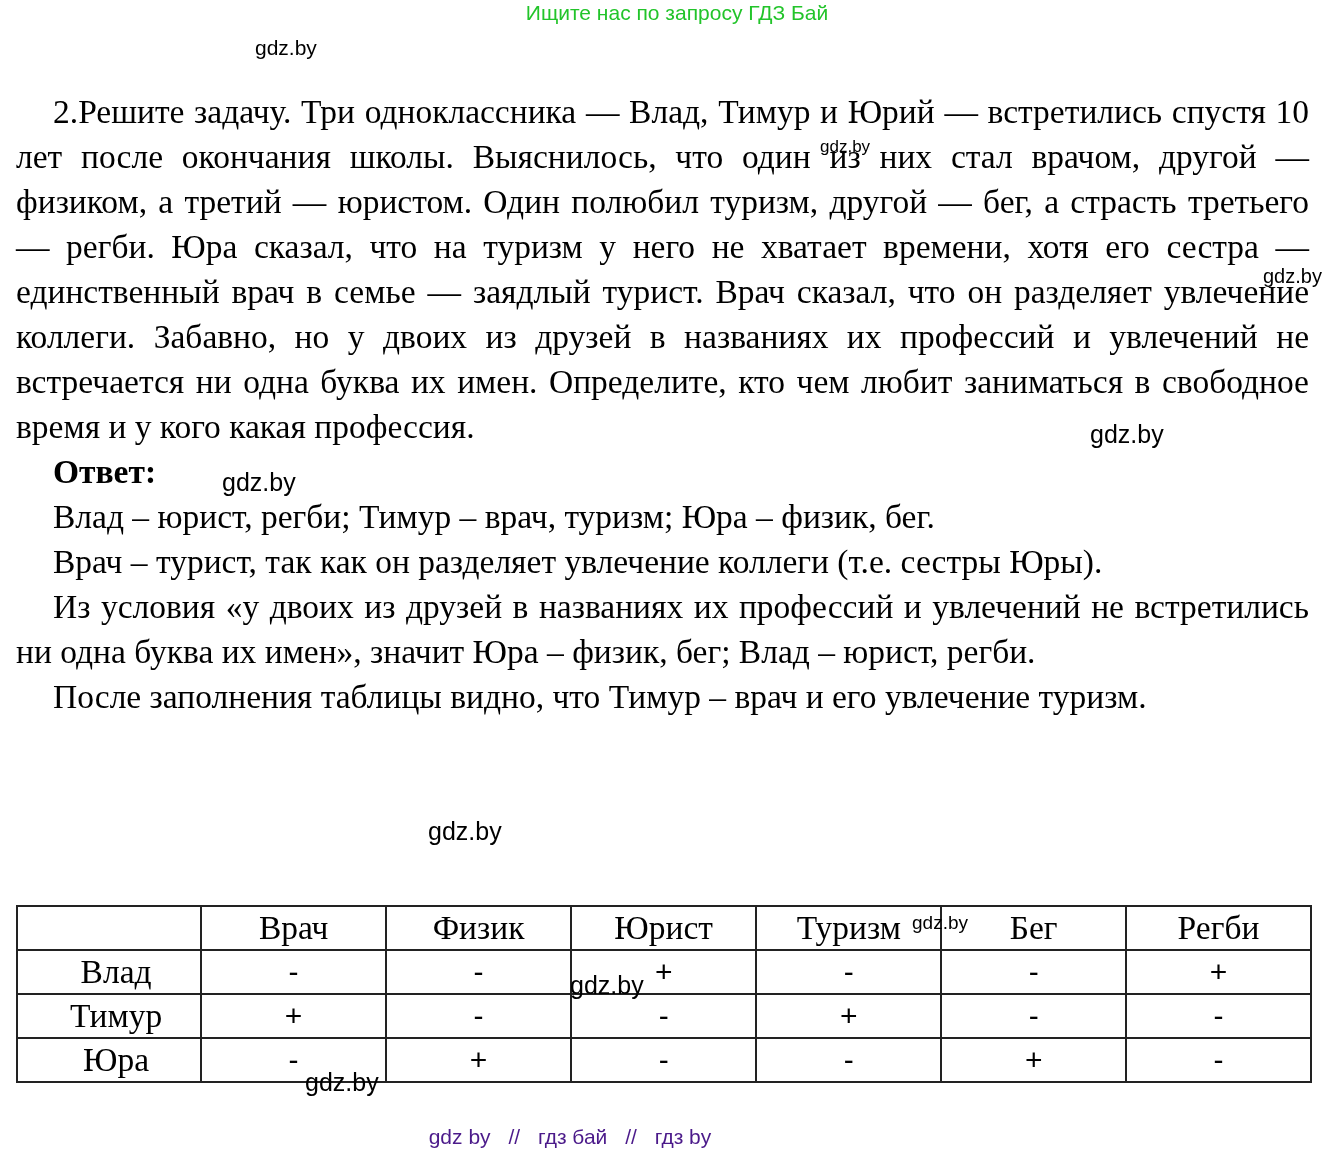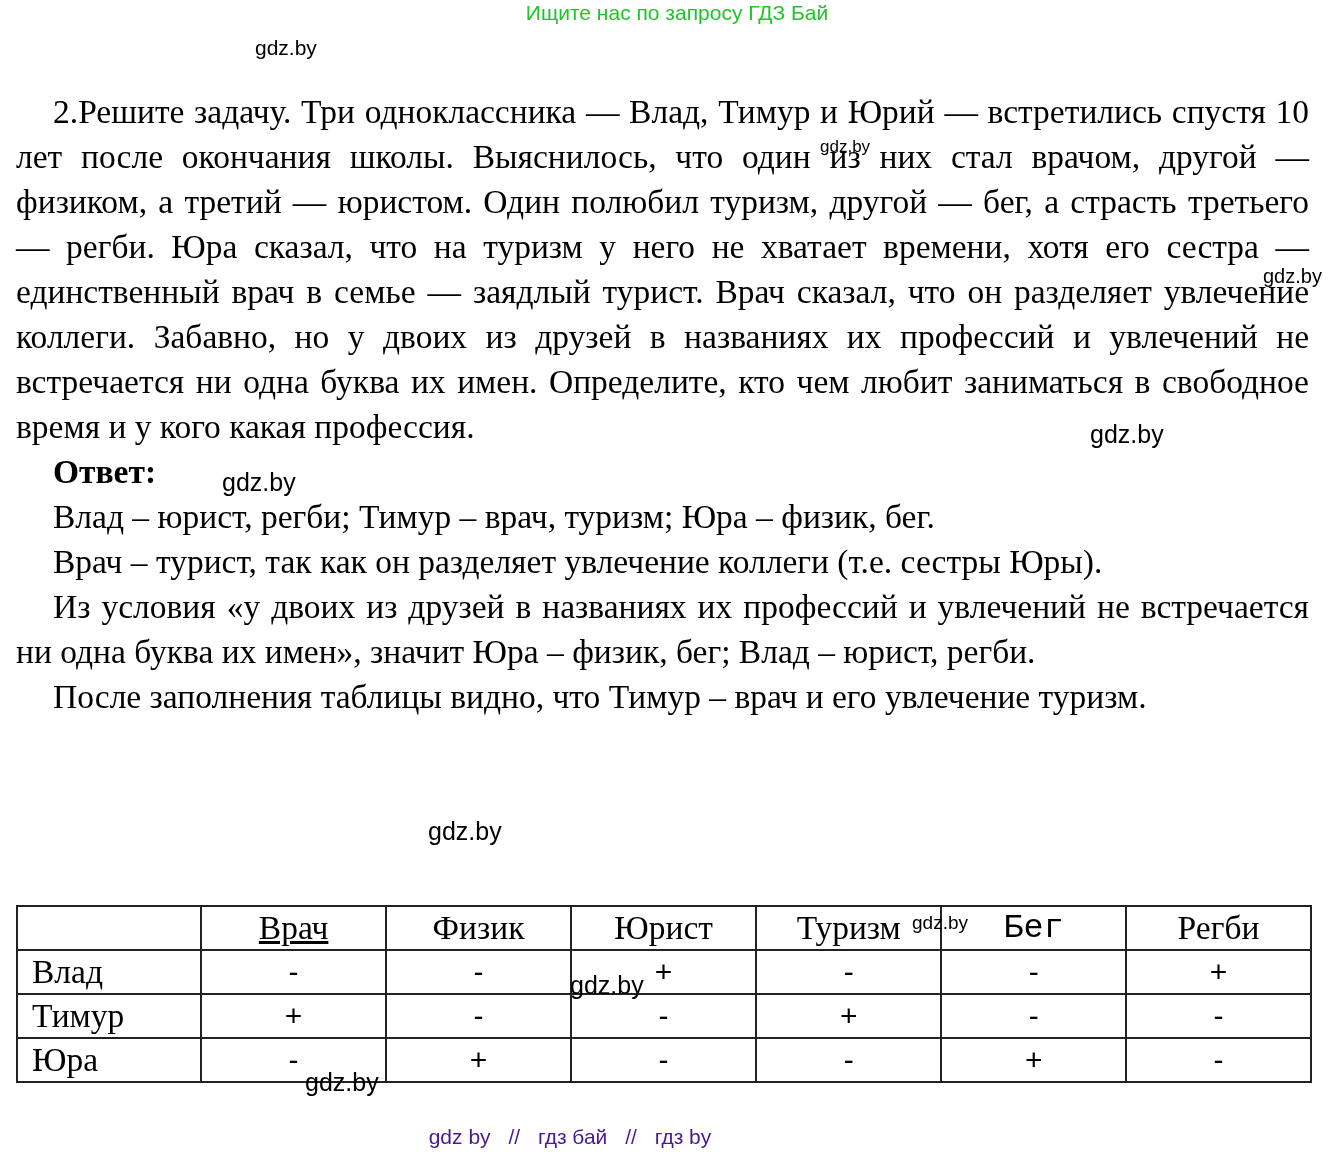--- a/index.html
+++ b/index.html
@@ -25,21 +25,21 @@
     .wm-md { font-size: 25px; }
     table.grid {
       position: absolute; left: 16px; top: 905px; width: 1296px;
       border-collapse: collapse; font-family: "Liberation Serif", serif;
       font-size: 33.5px;
     }
     table.grid td, table.grid th {
       border: 2px solid #222; height: 42px; padding: 0; font-weight: normal;
       text-align: center; line-height: 42px;
     }
-    table.grid td.rowname { text-align: left; padding-left: 14px; margin-left: 8px; }
+    table.grid td.rowname { text-align: center; padding-left: 14px; margin-left: 8px; }
     table.grid .mark { font-family: "Liberation Sans", sans-serif; font-size: 30px; }
     .footer {
       position: absolute; left: 0; top: 1125px; width: 1140px; text-align: center;
       font-family: "Liberation Sans", sans-serif; font-size: 21px;
     }
     .footer span { margin: 0 6px; }
   </style>
 </head>
 <body>
 
@@ -47,33 +47,33 @@
   <span style="color:#22c42a;margin-left:10px;">Ищите нас по запросу ГДЗ Бай</span>
 </div>
 
 <div class="doc">
   <p class="p indent" style="margin-top:0;">2.Решите задачу. Три одноклассника — Влад, Тимур и Юрий — встретились спустя 10 лет после окончания школы. Выяснилось, что один из них стал врачом, другой — физиком, а третий — юристом. Один полюбил туризм, другой — бег, а страсть третьего — регби. Юра сказал, что на туризм у него не хватает времени, хотя его сестра — единственный врач в семье — заядлый турист. Врач сказал, что он разделяет увлечение коллеги. Забавно, но у двоих из друзей в названиях их профессий и увлечений не встречается ни одна буква их имен. Определите, кто чем любит заниматься в свободное время и у кого какая профессия.</p>
   <div style="height:45px; line-height:45px;">
     <span class="answer-label">Ответ:</span>
   </div>
   <p class="p indent">Влад – юрист, регби; Тимур – врач, туризм; Юра – физик, бег.</p>
   <p class="p indent">Врач – турист, так как он разделяет увлечение коллеги (т.е. сестры Юры).</p>
-  <p class="p indent">Из условия «у двоих из друзей в названиях их профессий и увлечений не встречается ни одна буква их имен», значит Юра – физик, бег; Влад – юрист, регби.</p>
+  <p class="p indent">Из условия «у двоих из друзей в названиях их профессий и увлечений не встретились ни одна буква их имен», значит Юра – физик, бег; Влад – юрист, регби.</p>
   <p class="p indent">После заполнения таблицы видно, что Тимур – врач и его увлечение туризм.</p>
 </div>
 
 <table class="grid">
   <tbody>
       <tr>
     <th style="width:183px;"></th>
-    <th style="width:184px;text-decoration:underline;">Врач</th>
+    <th style="width:184px;">Врач</th>
     <th style="width:184px;">Физик</th>
     <th style="width:184px;border-radius:14px;">Юрист</th>
     <th style="width:184px;">Туризм</th>
-    <th style="width:184px;font-family:Liberation Mono, monospace;">Бег</th>
+    <th style="width:184px;">Бег</th>
     <th style="width:184px;border-radius:15px;">Регби</th>
   </tr>
   <tr>
     <td class="rowname">Влад</td>
     <td class="mark">-</td>
     <td class="mark">-</td>
     <td class="mark">+</td>
     <td class="mark">-</td>
     <td class="mark">-</td>
     <td class="mark">+</td>

